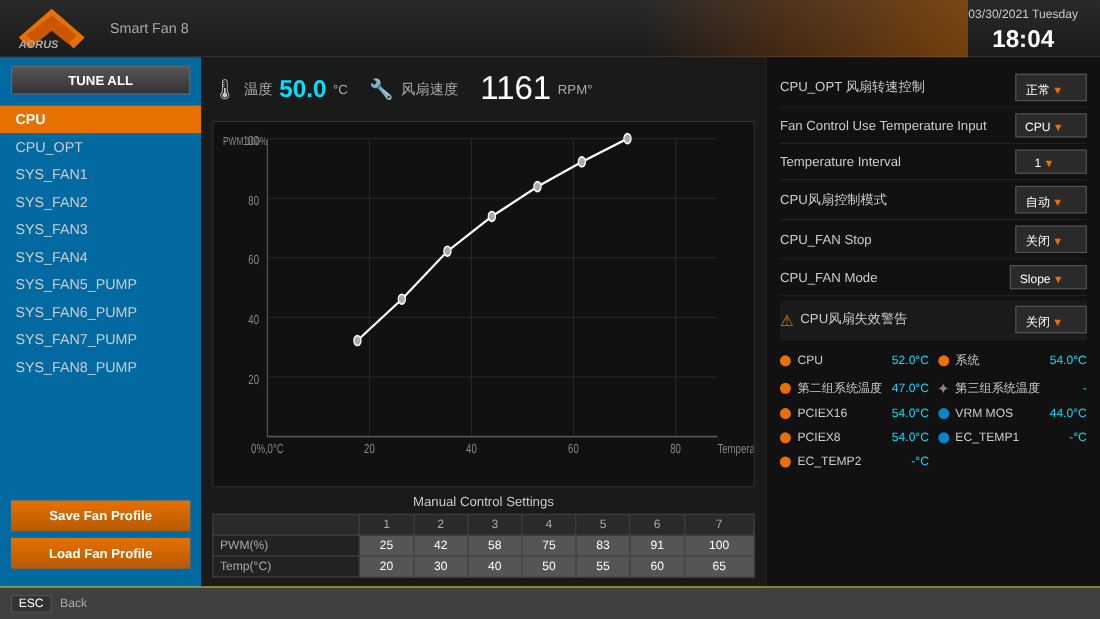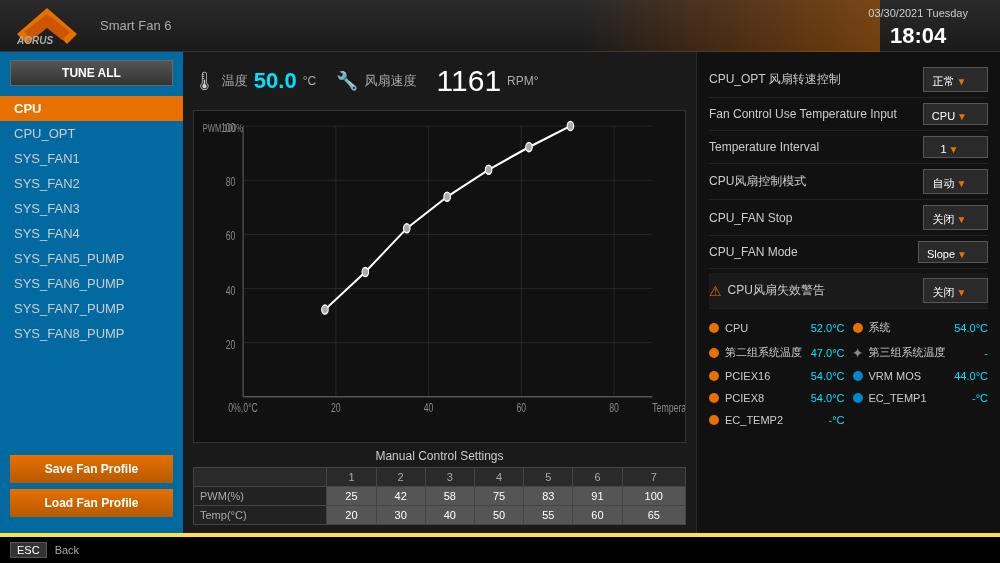--- a/index.html
+++ b/index.html
@@ -32,21 +32,21 @@
       width: 70px;
       height: 40px;
     }
     .header-title {
       color: #aaa;
       font-size: 13px;
       margin-left: 10px;
     }
     .header-datetime {
       position: absolute;
-      right: 32px;
+      right: 20px;
       top: 6px;
       text-align: right;
       color: #ccc;
       font-size: 11px;
       line-height: 1.4;
     }
     .header-time {
       font-size: 22px;
       font-weight: bold;
       color: #fff;
@@ -274,22 +274,22 @@
       justify-content: center;
     }
     .sensor-dot.blue { background: #0088cc; }
     .sensor-dot.star { background: none; color: #888; font-size: 14px; }
     .sensor-name { color: #ccc; font-size: 11px; }
     .sensor-val { color: #00e0ff; font-size: 11px; margin-left: auto; }
 
     
     .footer {
       height: 30px;
-      background: #000000;
-      border-top: 4px solid #fde047;
+      background: #404040;
+      border-top: 1px solid #fde047;
       display: flex;
       align-items: center;
       padding: 0 10px;
       gap: 8px;
     }
     .footer-key {
       background: #333;
       border: 1px solid #555;
       color: #fff;
       padding: 1px 6px;
@@ -312,21 +312,21 @@
 <body>
 
 <div class="header">
   <div class="header-bg"></div>
   <div class="header-logo">
     <svg class="aorus-logo" viewBox="0 0 70 40">
       <polygon points="35,2 65,28 55,38 35,18 15,38 5,28" fill="#e87000"></polygon>
       <polygon points="35,8 58,26 50,34 35,22 20,34 12,26" fill="#cc5500"></polygon>
       <text x="5" y="38" font-size="10" fill="#aaa" font-style="italic" font-weight="bold">AORUS</text>
     </svg>
-    <span class="header-title">Smart Fan 6</span>
+    <span class="header-title">Smart Fan 8</span>
   </div>
   <div class="header-datetime">
     <span>03/30/2021 Tuesday</span>
     <span class="header-time">18:04</span>
   </div>
 </div>
 
 <div class="main">
 
   <div class="sidebar">

